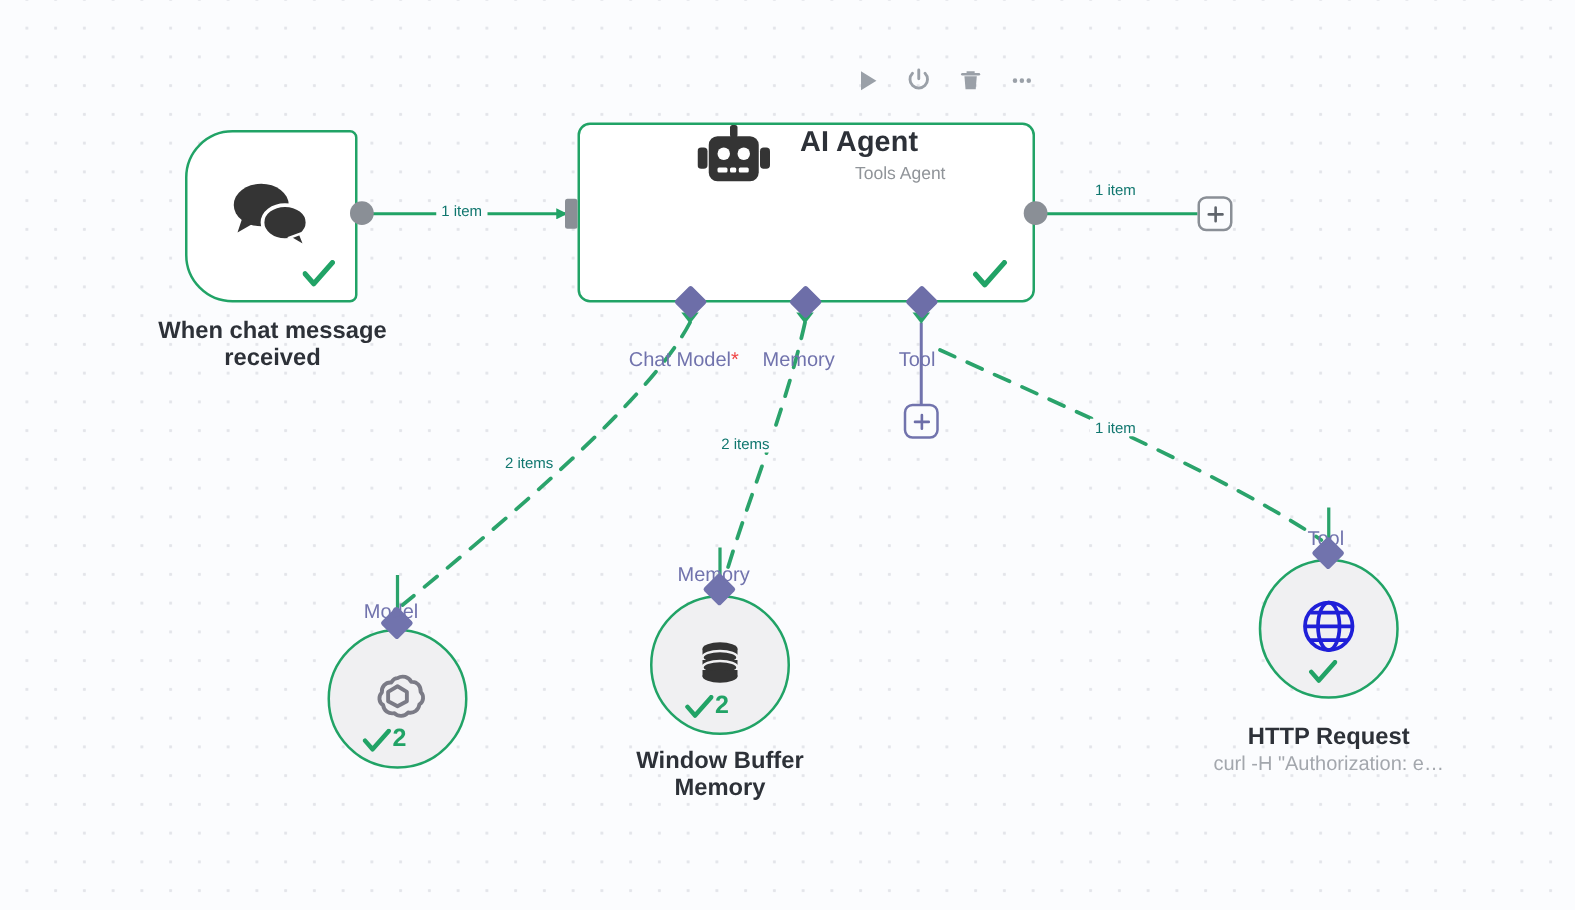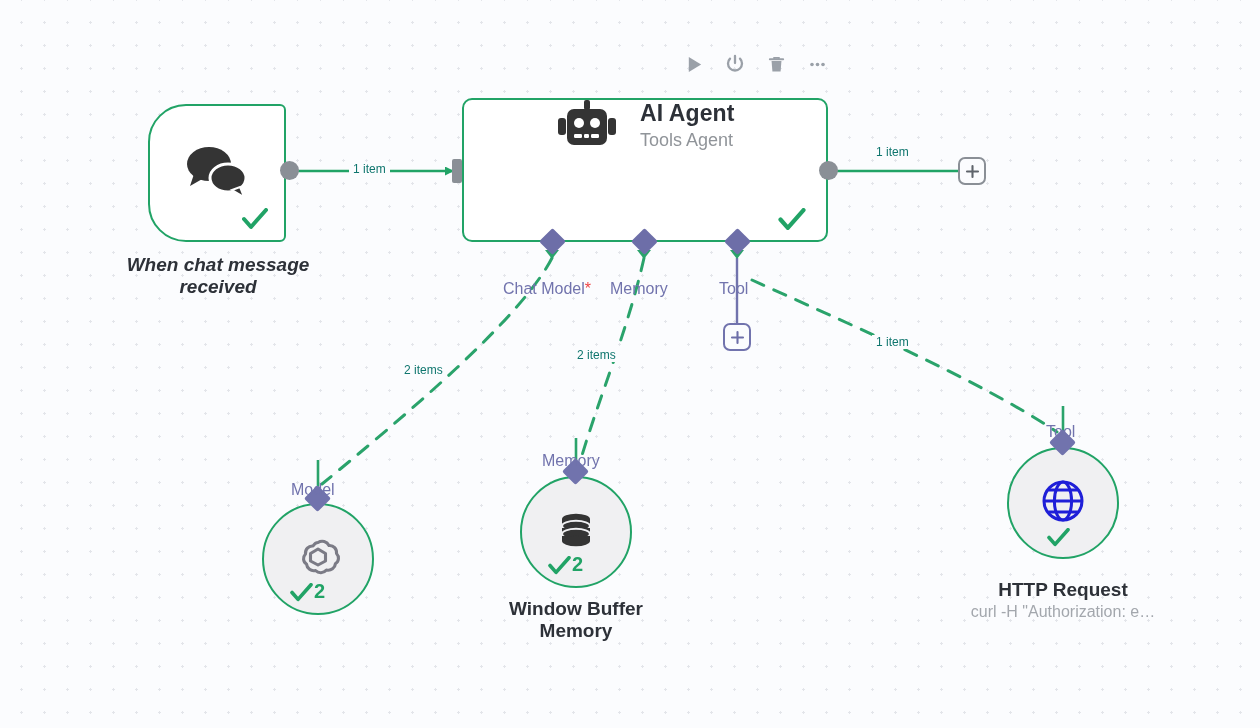--- a/index.html
+++ b/index.html
@@ -76,23 +76,24 @@
   }
   .agent-icon { margin-left: 86px; flex: 0 0 auto; }
   .agent-text { margin-left: 24px; }
   .agent-title {
     font-size: 23px;
     font-weight: bold;
     color: #2d3138;
     letter-spacing: 0.1px;
   }
   .agent-sub {
-    font-size: 18px;
+    font-size: 14px;
     color: #909499;
     margin-top: 3px;
+    margin-left: 44px;
   }
 
   .chk {
     position: absolute;
     color: #21a366;
     font-weight: bold;
     display: flex;
     align-items: flex-end;
     gap: 1px;
   }
@@ -269,21 +270,21 @@
         </svg>
       </span>
     </div>
     <div class="chk" style="right:16px; bottom:10px;">
       <svg width="26" height="22" viewBox="0 0 26 22">
         <path d="M2 11 L9 19 L24 2" stroke="#21a366" stroke-width="4" fill="none" stroke-linecap="round" stroke-linejoin="round"></path>
       </svg>
     </div>
   </div>
 
-  <div class="node-label" style="left:96px; top:254px; width:244px;font-style:italic;">When chat message
+  <div class="node-label" style="left:96px; top:254px; width:244px;">When chat message
 received</div>
 
   <div class="port-out" style="left:280px; top:161px;"></div>
 
   <div class="port-in" style="left:452px; top:159px;"></div>
 
   <div class="node-agent">
     <span class="agent-icon">
       <svg width="58" height="50" viewBox="0 0 58 50">
         <rect x="26" y="0" width="6" height="10" rx="2" fill="#343434"></rect>

